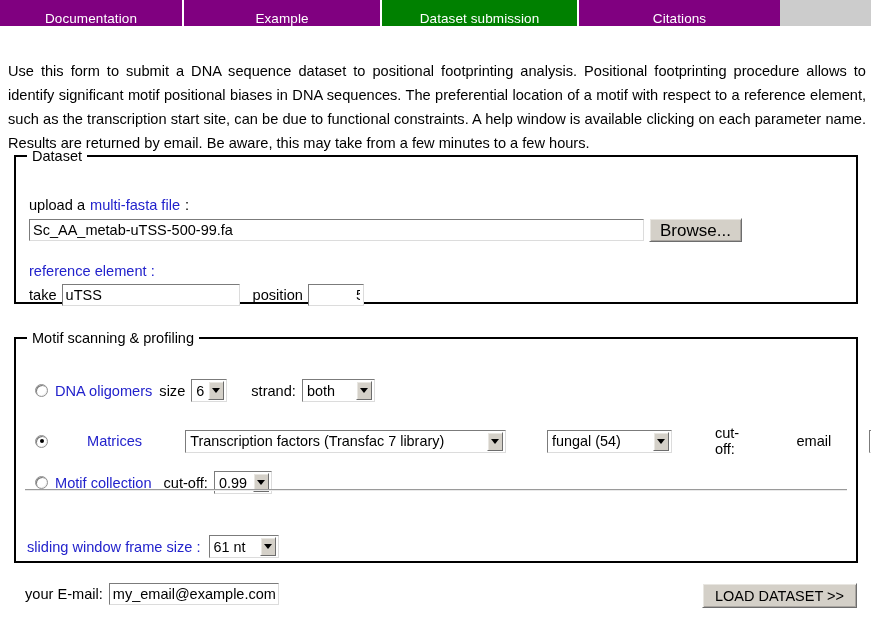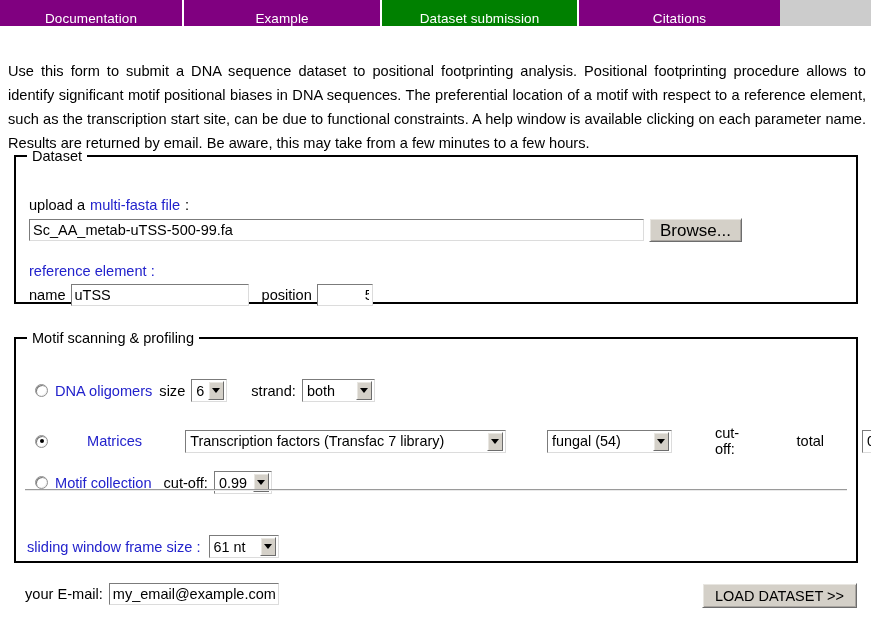--- a/index.html
+++ b/index.html
@@ -216,21 +216,21 @@
   <div class="row" style="left:13px; top:54px;">
     <input class="tinput" style="width: 615px;" type="text" value="Sc_AA_metab-uTSS-500-99.fa">
     <button class="pbtn" style="margin-left:5px;">Browse...</button>
   </div>
 
   <div class="row" style="left:13px; top:99px;">
     <span class="bluelink">reference element :</span>
   </div>
 
   <div class="row" style="left:13px; top:120px;">
-    <span class="lbl">name</span>
+    <span class="lbl">take</span>
     <input class="tinput" style="width: 178px; margin-left: 5px;" type="text" value="uTSS">
     <span class="lbl" style="margin-left:13px;">position</span>
     <input class="tinput" style="width: 56px; margin-left: 5px; padding-left: 47px;" type="text" value="501">
   </div>
 </fieldset>
 
 <fieldset id="fs-motif">
   <legend>Motif scanning &amp; profiling</legend>
 
   <div class="row" style="left:19px; top:33px;">
@@ -253,21 +253,21 @@
     <span class="bluelink" style="margin-left:7px;">Matrices</span>
     <span class="sel" style="width:334px; margin-left:11px;">
       <span class="sel-text">Transcription factors (Transfac 7 library)</span>
       <span class="sel-arrow"></span>
     </span>
     <span class="sel" style="width:130px; margin-left:9px;">
       <span class="sel-text">fungal (54)</span>
       <span class="sel-arrow"></span>
     </span>
     <span class="lbl" style="margin-left:11px;">cut-off:</span>
-    <span class="lbl" style="margin-left:7px;">total</span>
+    <span class="lbl" style="margin-left:7px;">email</span>
     <span class="sel" style="width:56px; margin-left:6px;">
       <span class="sel-text">0.85</span>
       <span class="sel-arrow"></span>
     </span>
     <span class="lbl" style="margin-left:9px;">core</span>
     <span class="sel" style="width:56px; margin-left:6px;">
       <span class="sel-text">1.31</span>
       <span class="sel-arrow"></span>
     </span>
   </div>

